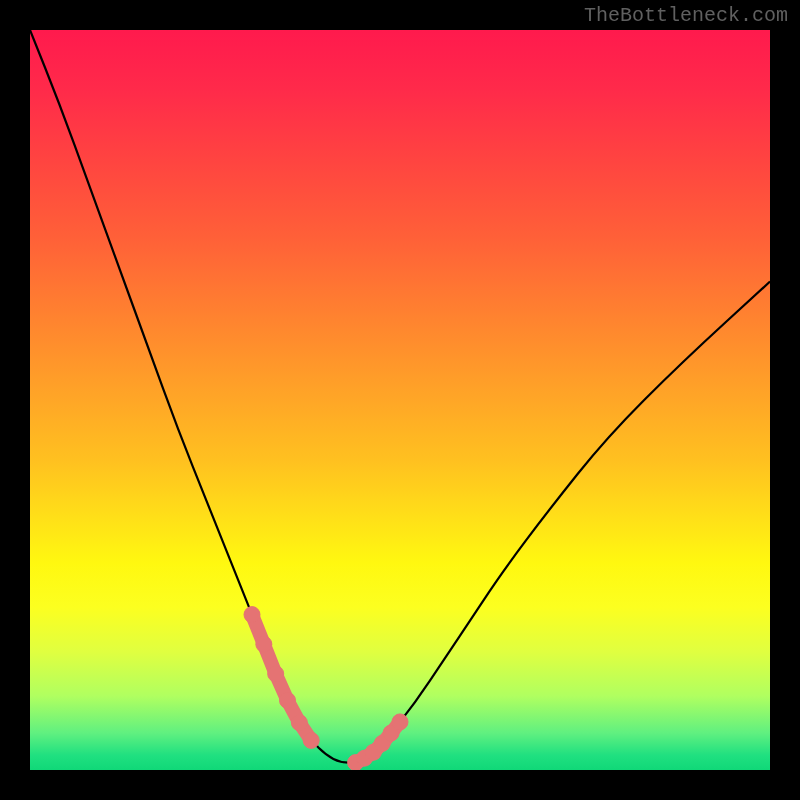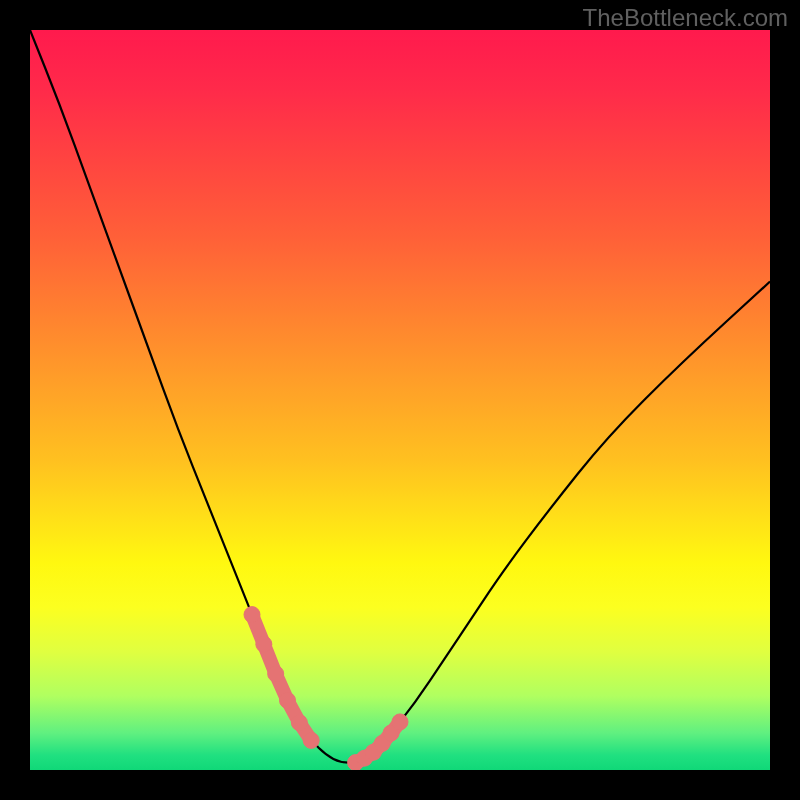--- a/index.html
+++ b/index.html
@@ -10,23 +10,24 @@
     background: #000;
     position: relative;
     overflow: hidden;
     font-family: Arial, Helvetica, sans-serif;
   }
   .watermark {
     position: absolute;
     top: 4px;
     right: 12px;
     color: #606060;
-    font-size: 24px;
+    font-size: 20px;
     font-weight: 500;
     z-index: 10;
+    font-family: Liberation Mono, monospace;
   }
   .plot-frame {
     position: absolute;
     left: 30px;
     top: 30px;
     width: 740px;
     height: 740px;
     background: linear-gradient(to bottom,
       #ff1a4d 0%,
       #ff2a4a 8%,

